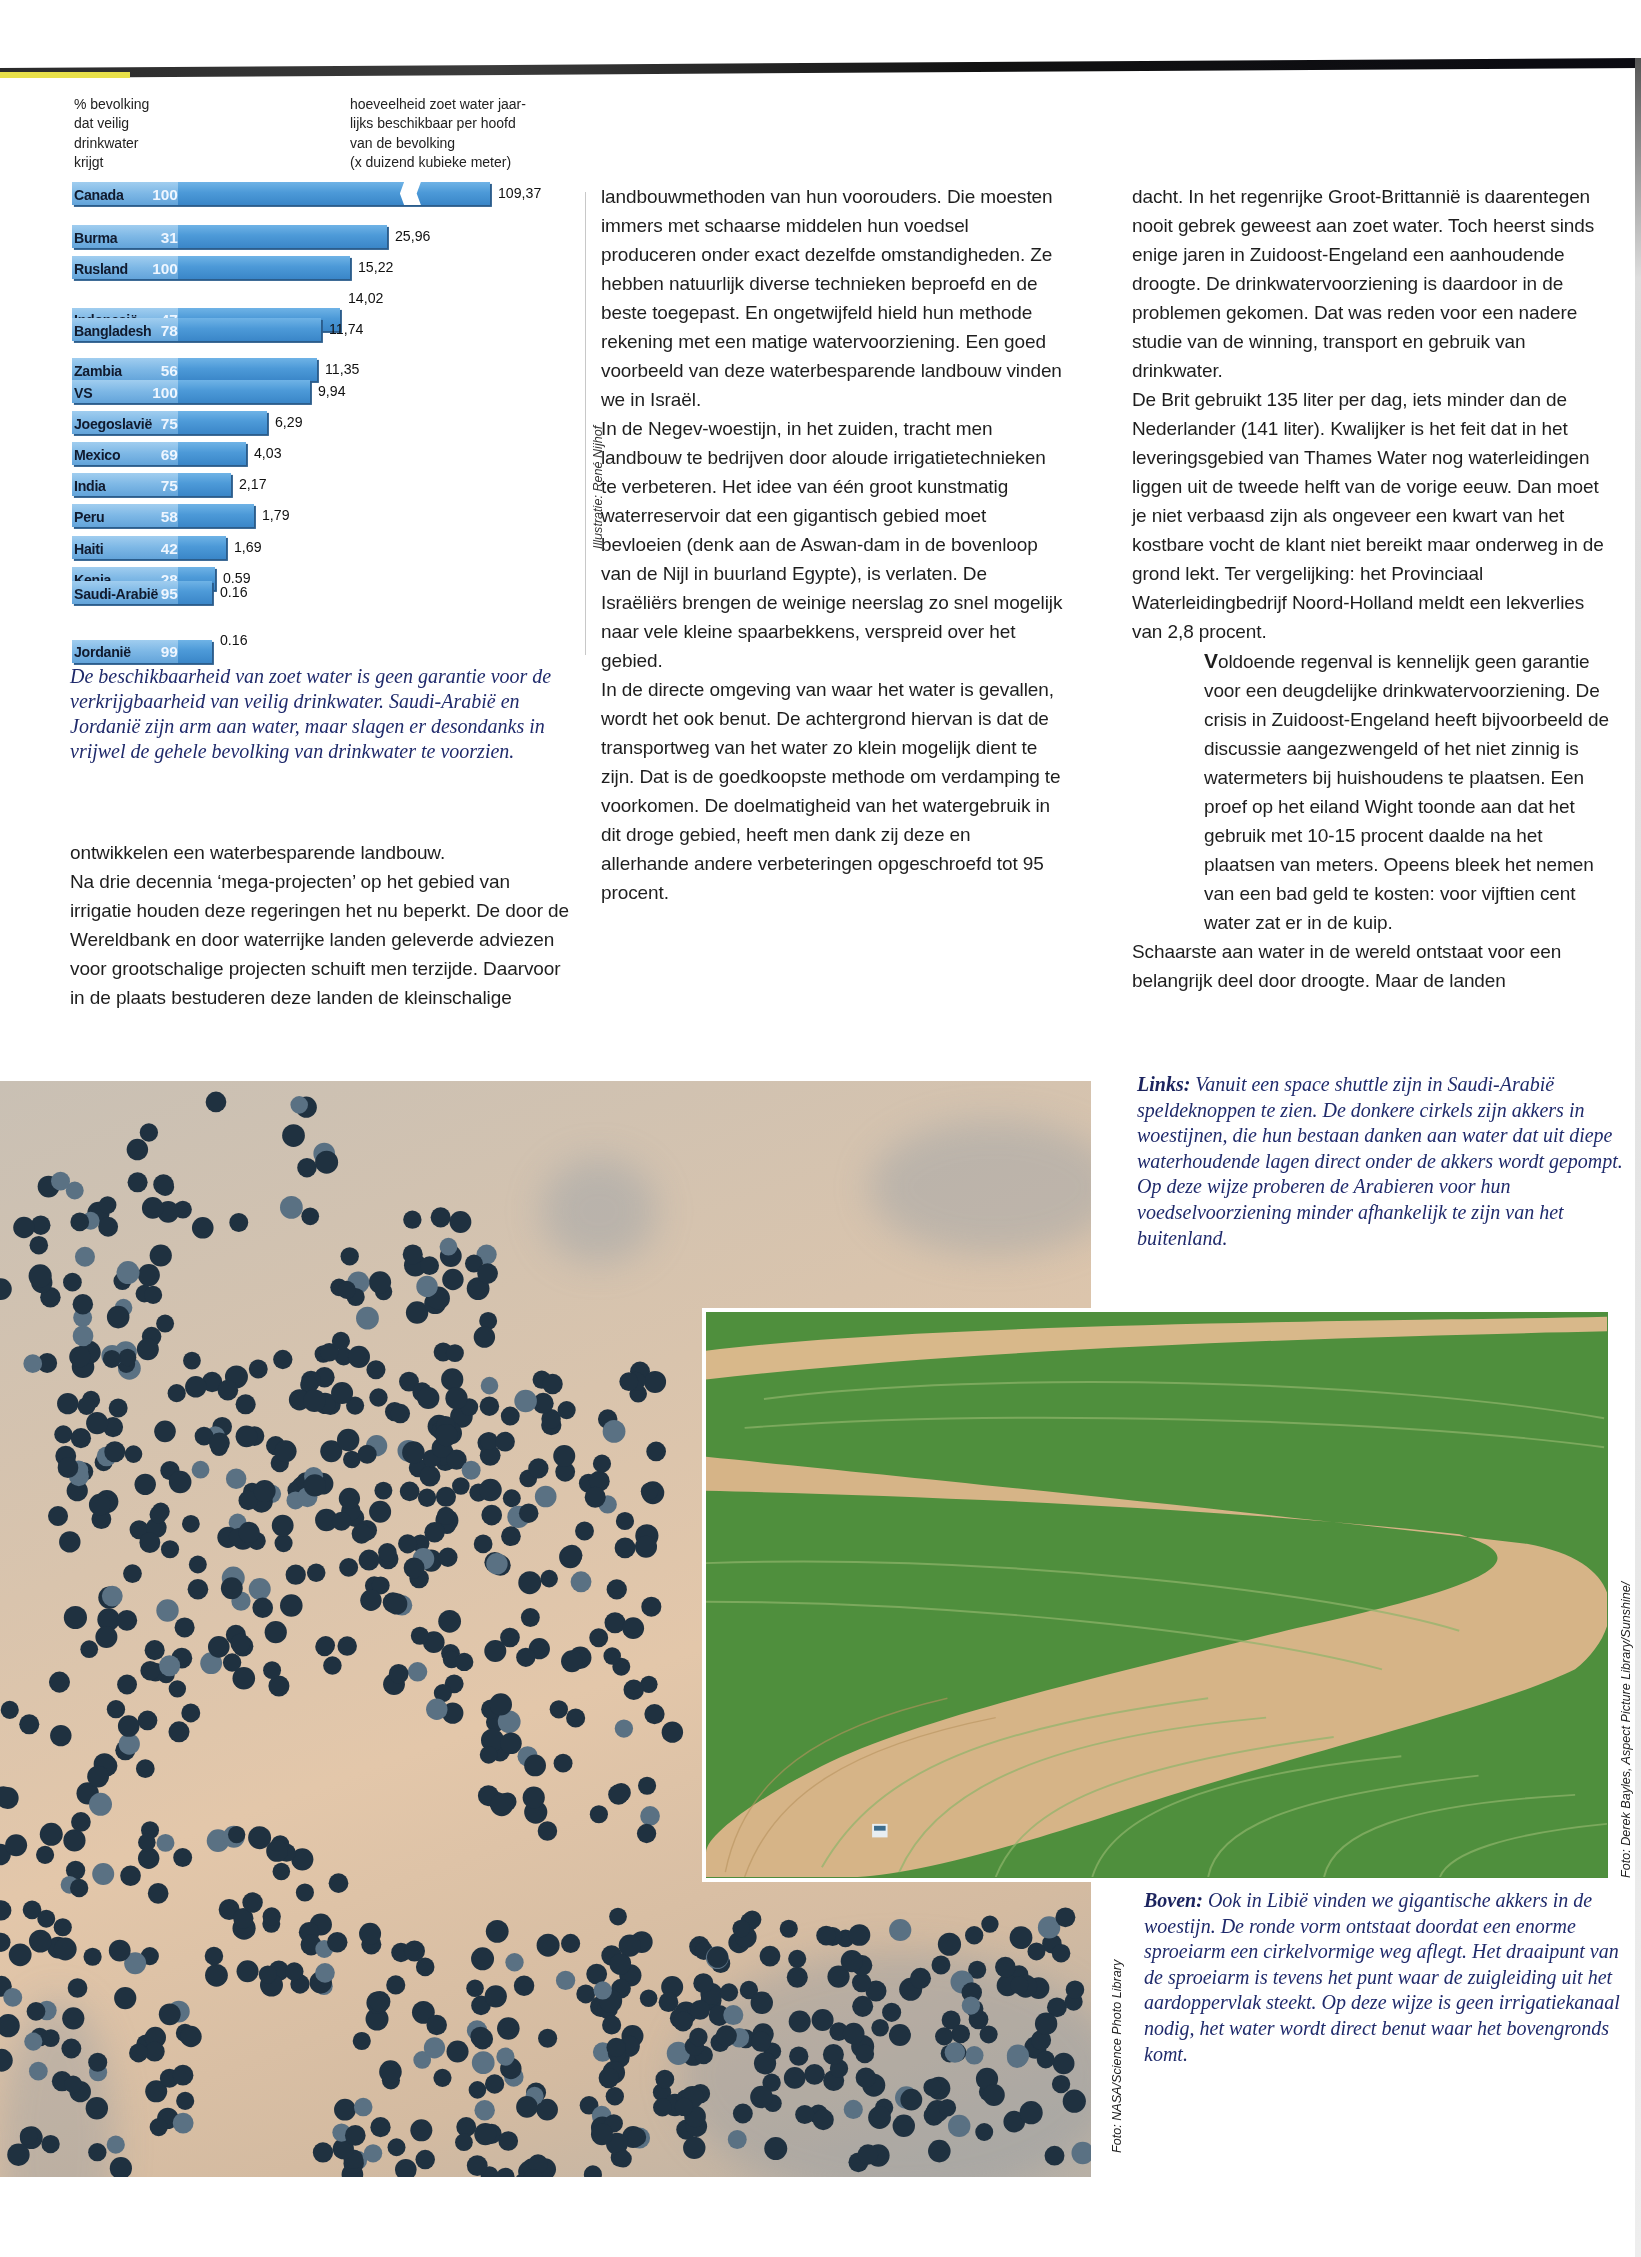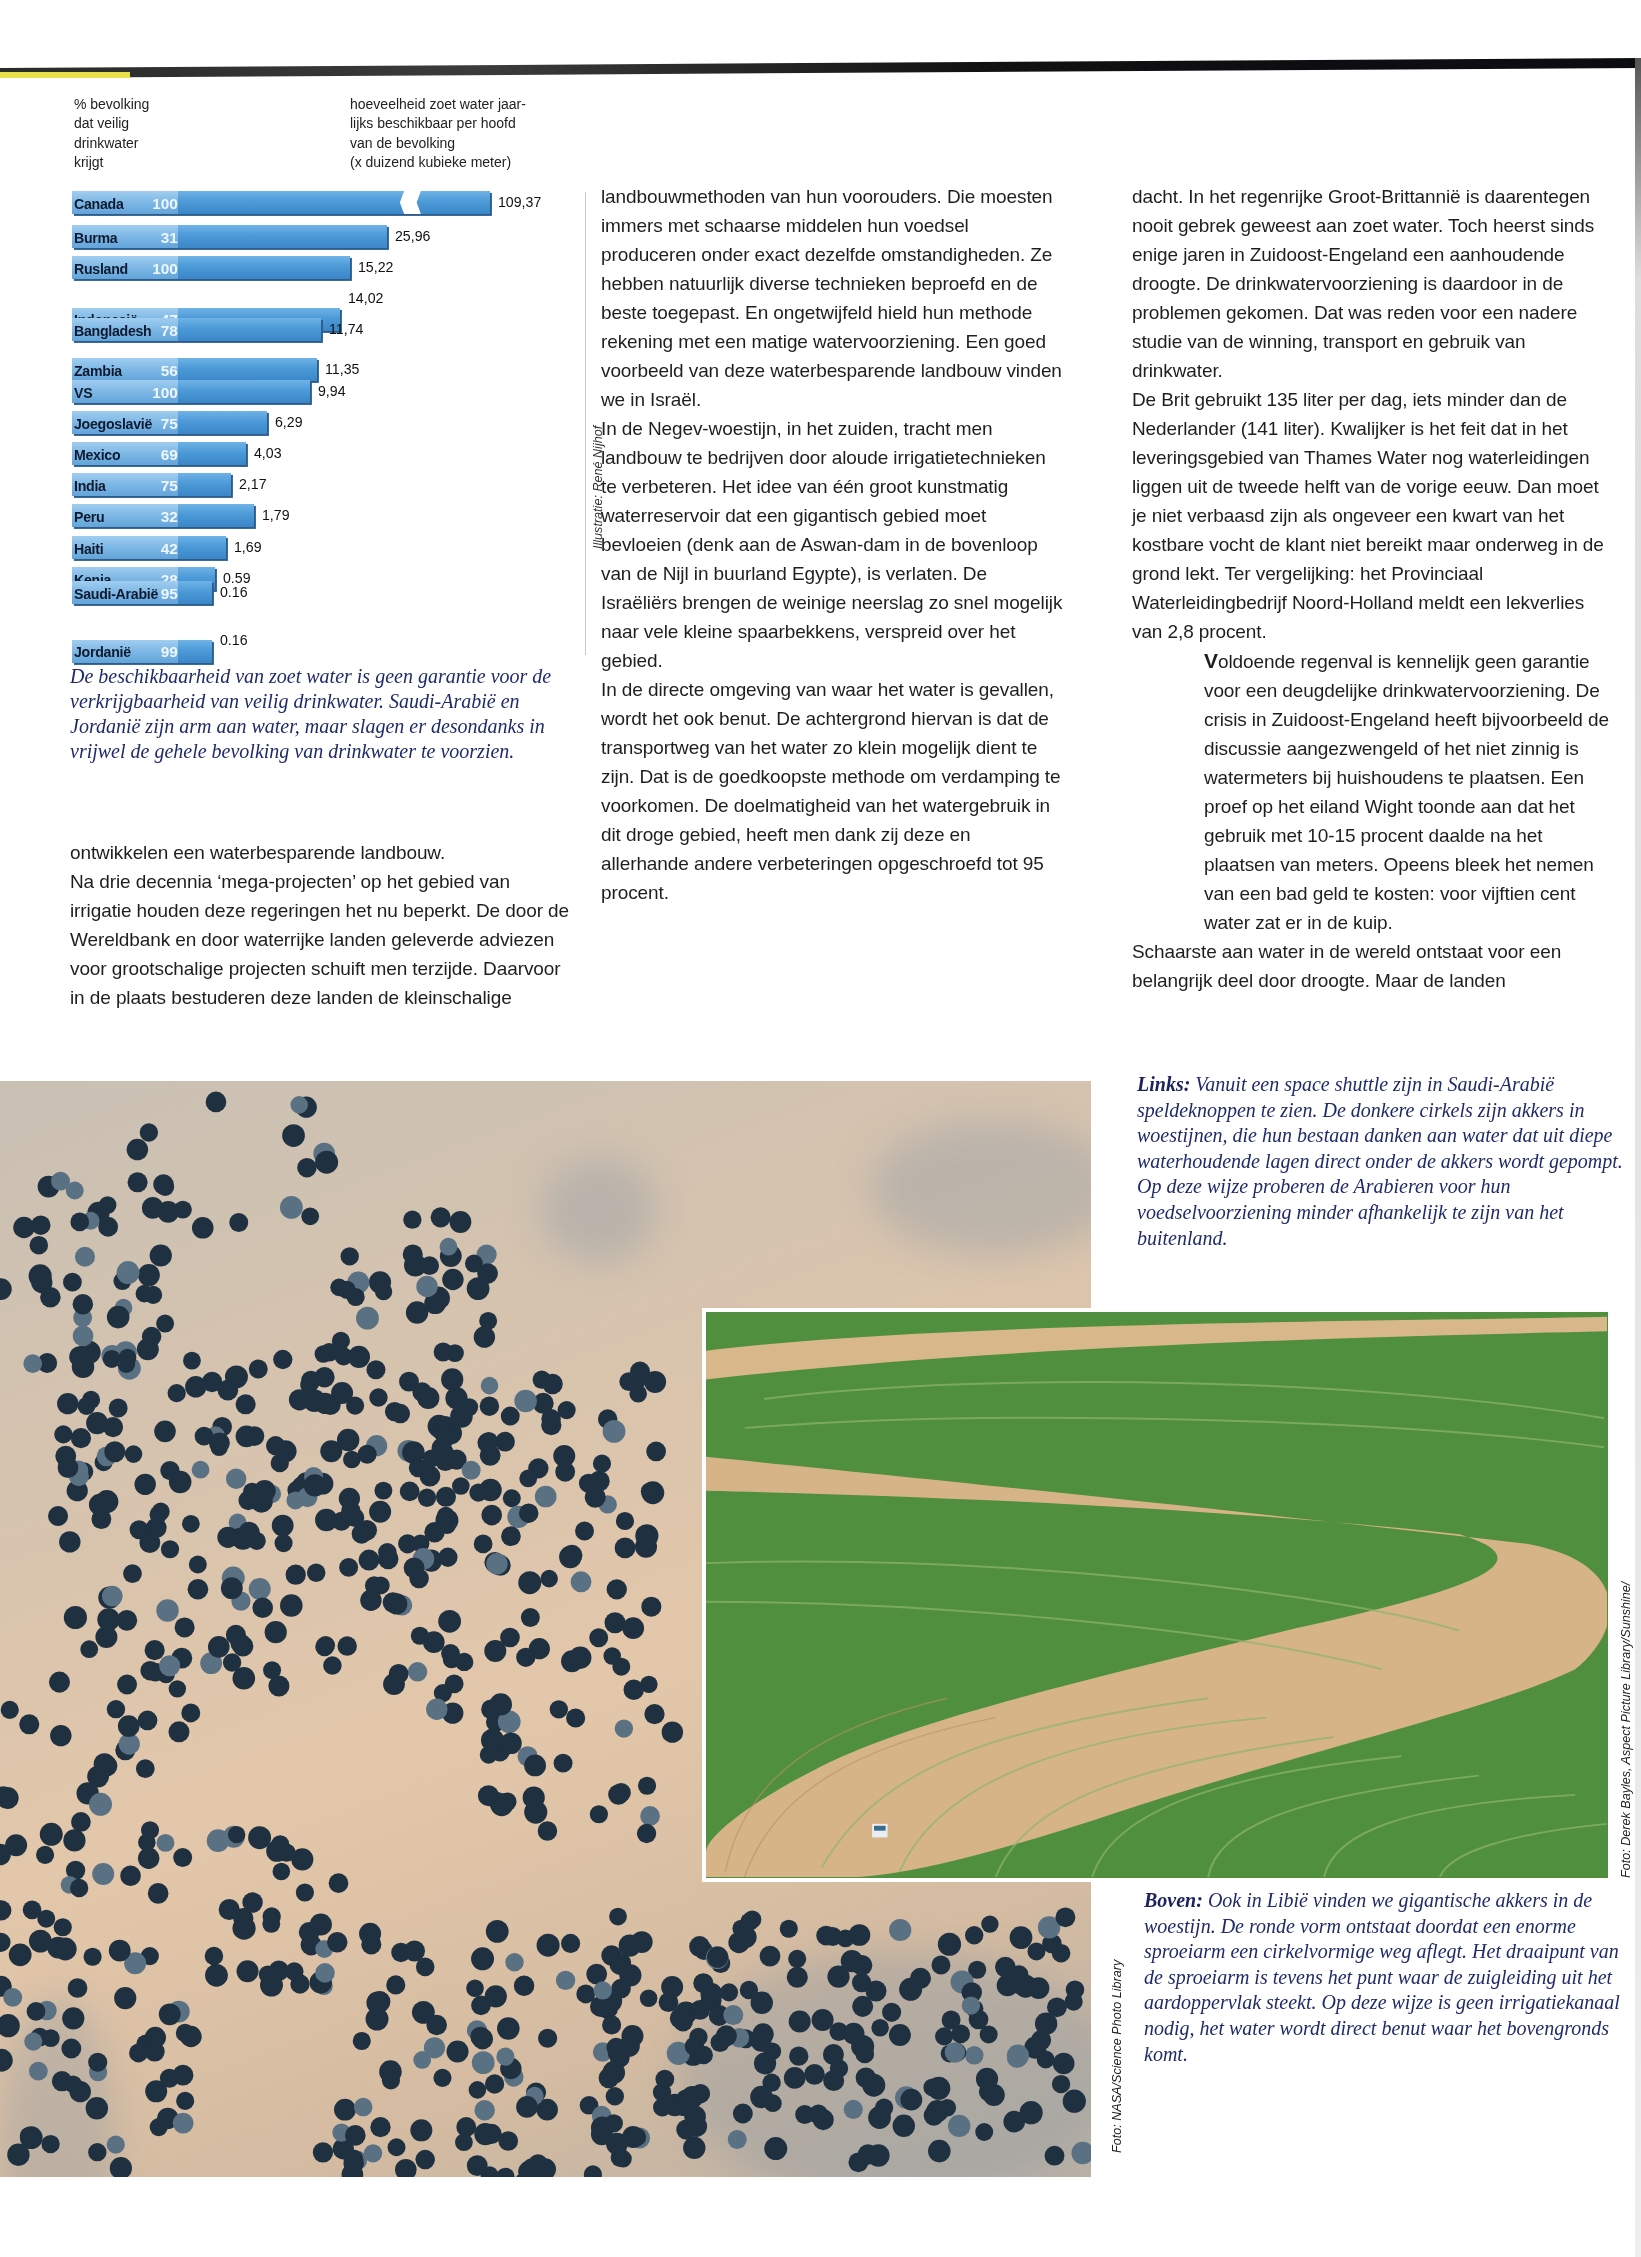--- a/index.html
+++ b/index.html
@@ -65,21 +65,21 @@
   <div class="chart-lbl left">% bevolking
 dat veilig
 drinkwater
 krijgt</div>
   <div class="chart-lbl right">hoeveelheid zoet water jaar-
 lijks beschikbaar per hoofd
 van de bevolking
 (x duizend kubieke meter)</div>
   <div class="axis-line"></div>
   <div id="bars">
-      <div class="bar-row" style="top: 94px;">
+      <div class="bar-row" style="top: 85px;">
         <div class="bar" style="width: 418px;">
           <span class="bar-country">Canada</span>
           <span class="bar-pct">100</span>
           <div class="break-gap" style="left: 328px;"></div>
         </div>
         <span class="bar-val">109,37</span>
       </div>
       <div class="bar-row" style="top: 128px;">
         <div class="bar" style="width: 315px; padding-left: 44px;">
           <span class="bar-country">Burma</span>
@@ -139,21 +139,21 @@
       <div class="bar-row" style="top: 376px;">
         <div class="bar" style="width: 159px;">
           <span class="bar-country">India</span>
           <span class="bar-pct">75</span>
         </div>
         <span class="bar-val">2,17</span>
       </div>
       <div class="bar-row" style="top: 407px;">
         <div class="bar" style="width: 182px;">
           <span class="bar-country">Peru</span>
-          <span class="bar-pct">32</span>
+          <span class="bar-pct">58</span>
         </div>
         <span class="bar-val">1,79</span>
       </div>
       <div class="bar-row" style="top: 439px;">
         <div class="bar" style="width: 154px;">
           <span class="bar-country">Haiti</span>
           <span class="bar-pct">42</span>
         </div>
         <span class="bar-val">1,69</span>
       </div>

